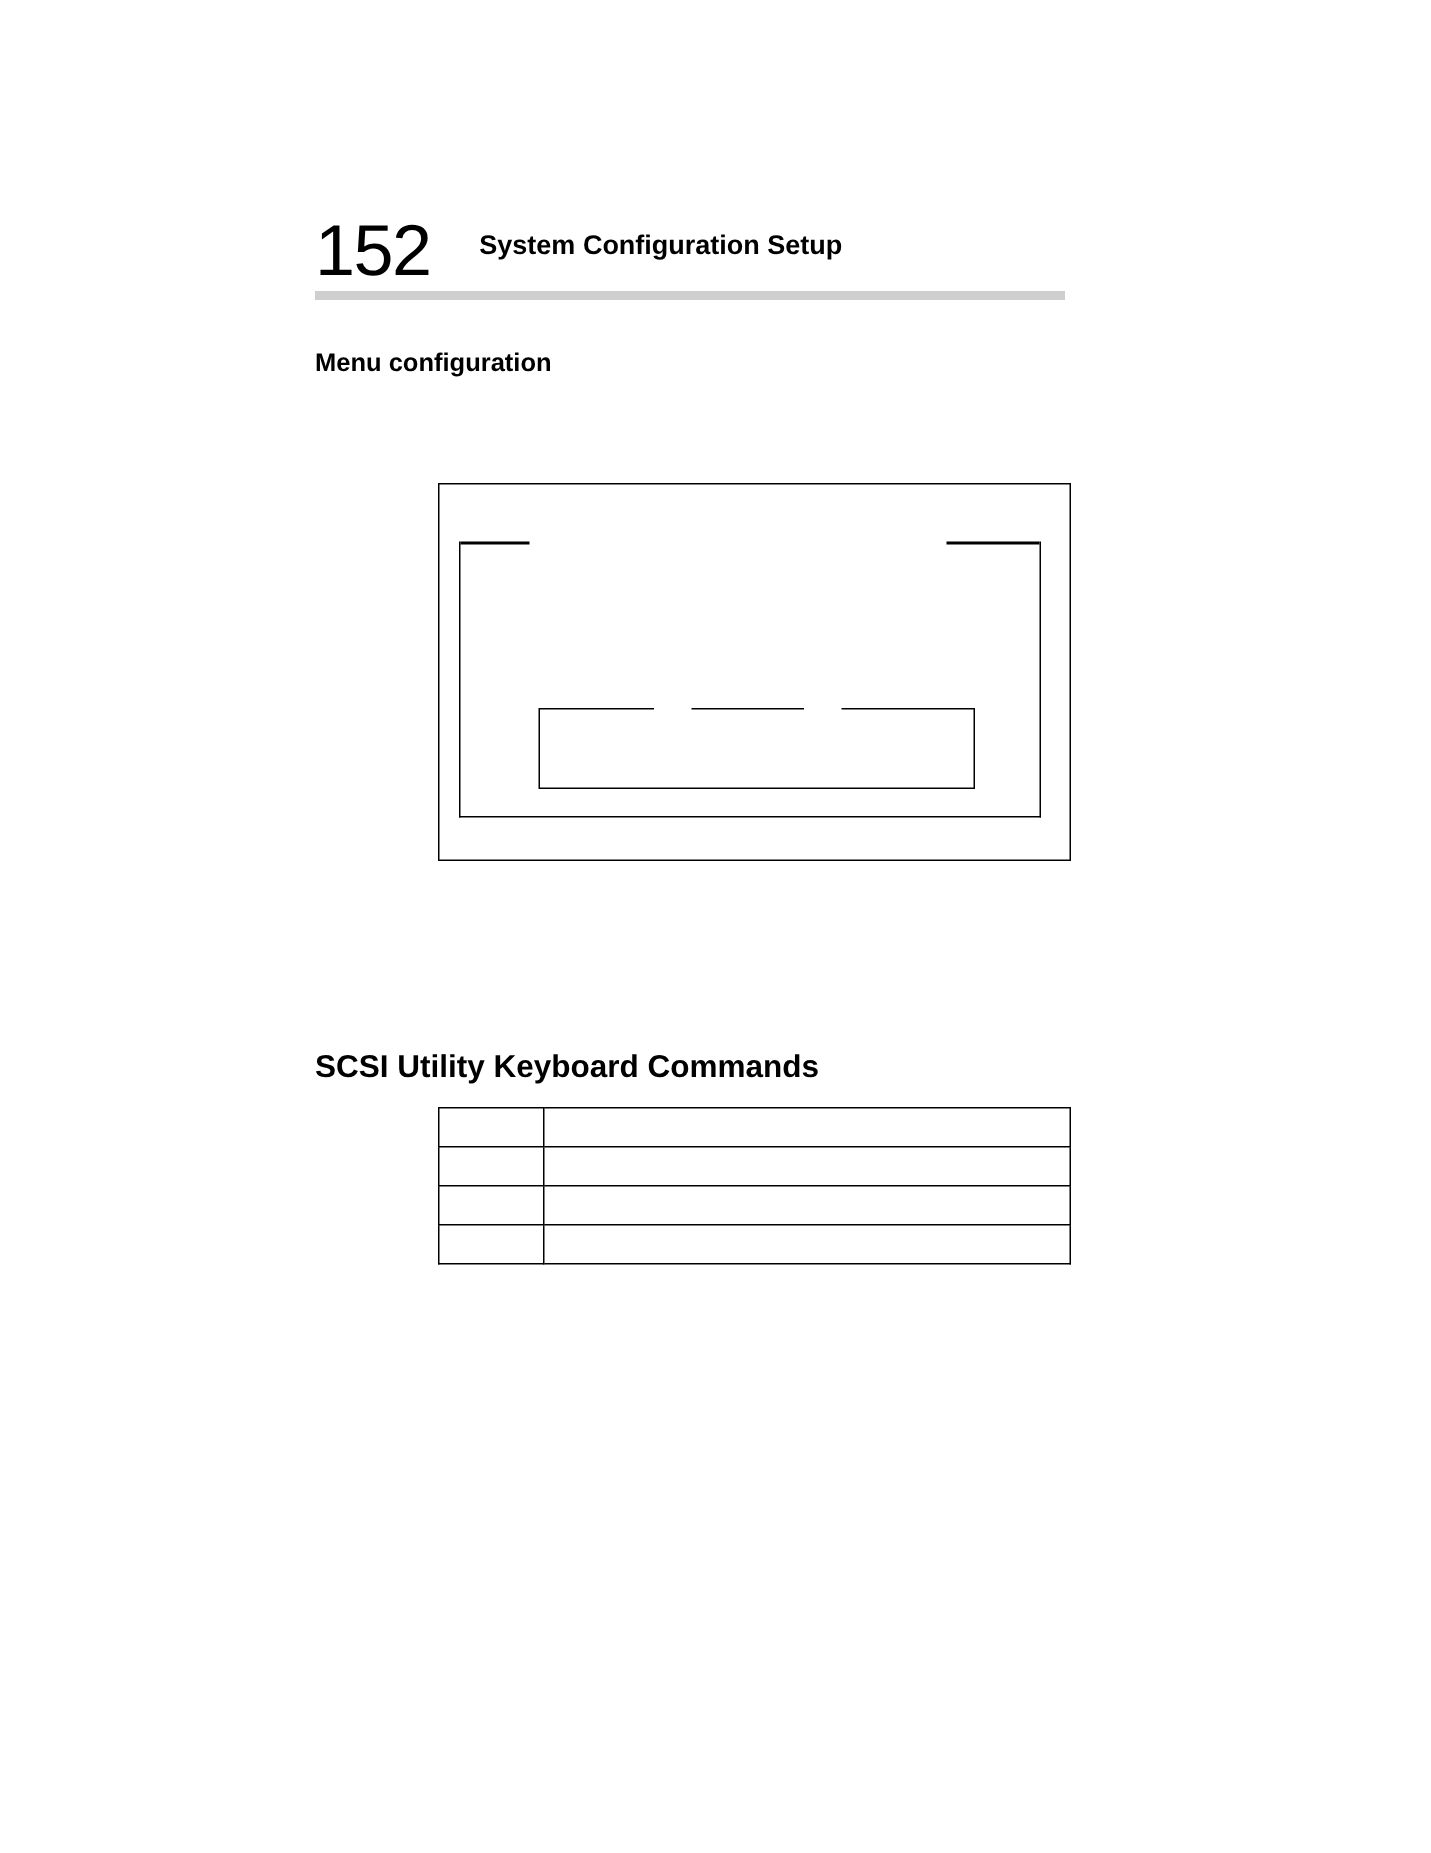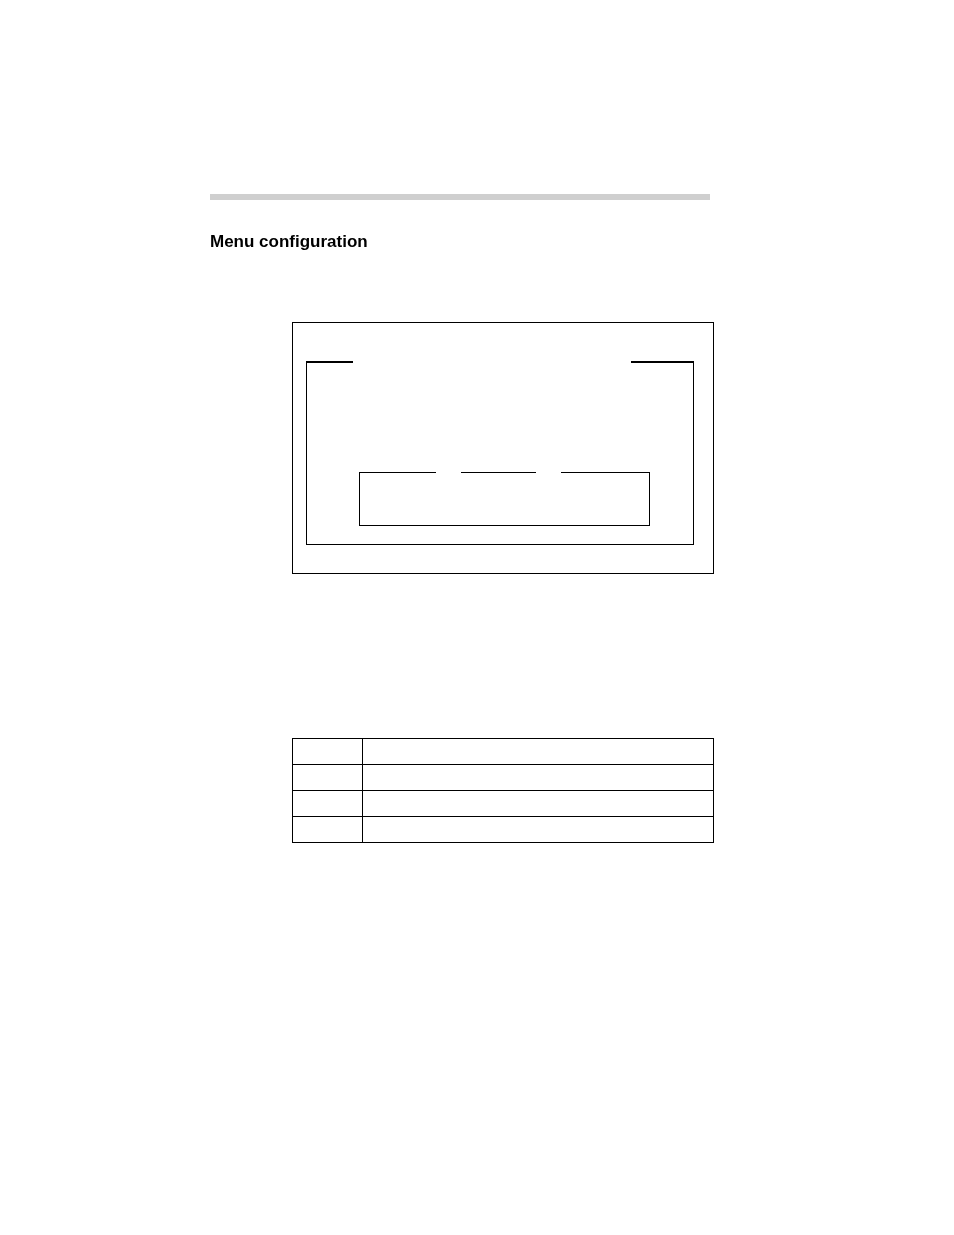--- a/index.html
+++ b/index.html
@@ -22,34 +22,39 @@
   .gap-right { left: 176px; width: 25px; }
   .keytable { position: absolute; left: 292px; top: 738px; width: 422px; border-collapse: collapse; }
   .keytable td { border: 1.2px solid #000; height: 26px; }
   .keytable td.keycol { width: 70px; }
 </style>
 </head>
 <body>
 
 <div class="page">
 
+  <div class="header">
+    <span class="page-number">152</span>
+    <span class="chapter-title">System Configuration Setup</span>
+  </div>
   <div class="header-rule"></div>
 
   <h2 class="h-section-1">Menu configuration</h2>
 
   <div class="diagram-outer"></div>
   <div class="diagram-inner-top">
     <div class="notch-line notch-left"></div>
     <div class="notch-line notch-right"></div>
   </div>
   <div class="diagram-box">
     <div class="gap gap-left"></div>
     <div class="gap gap-right"></div>
   </div>
 
+  <h2 class="h-section-2">SCSI Utility Keyboard Commands</h2>
 
   <table class="keytable">
     <tbody>
       <tr>
         <td class="keycol"></td>
         <td></td>
       </tr>
       <tr>
         <td class="keycol"></td>
         <td></td>

